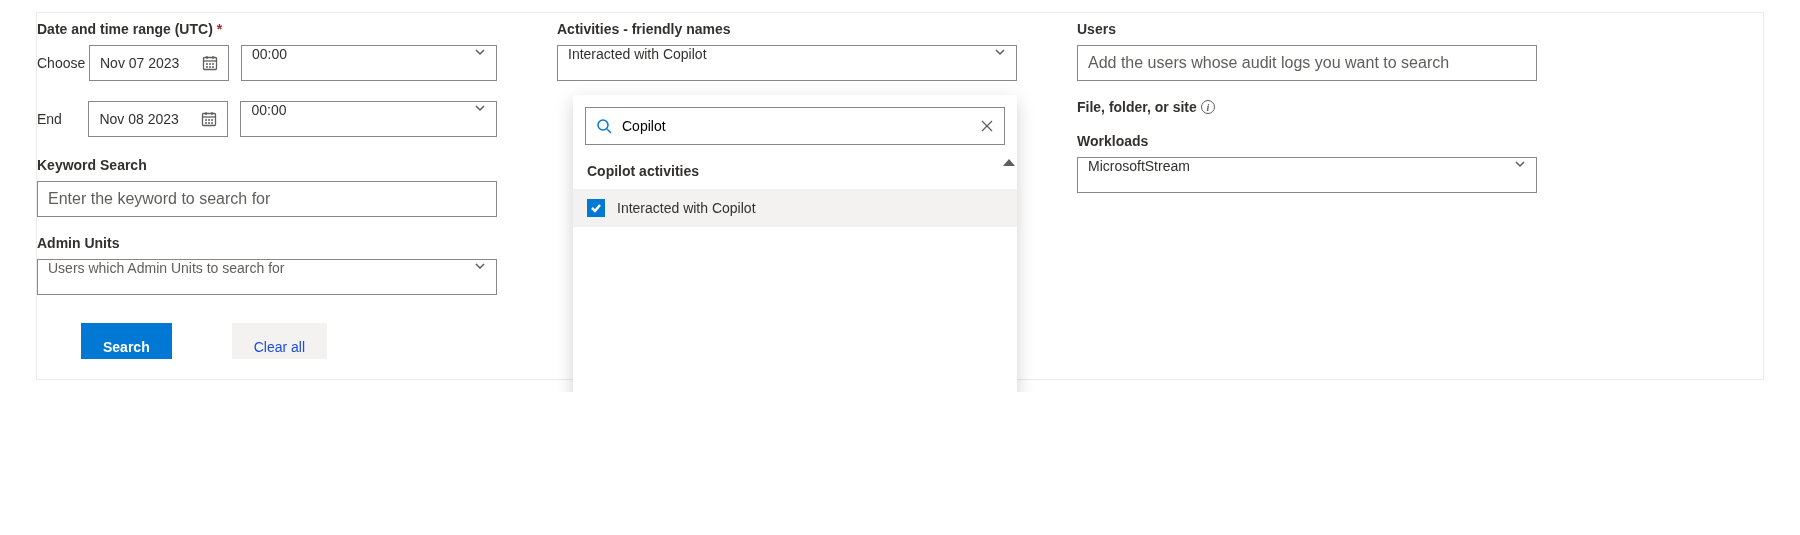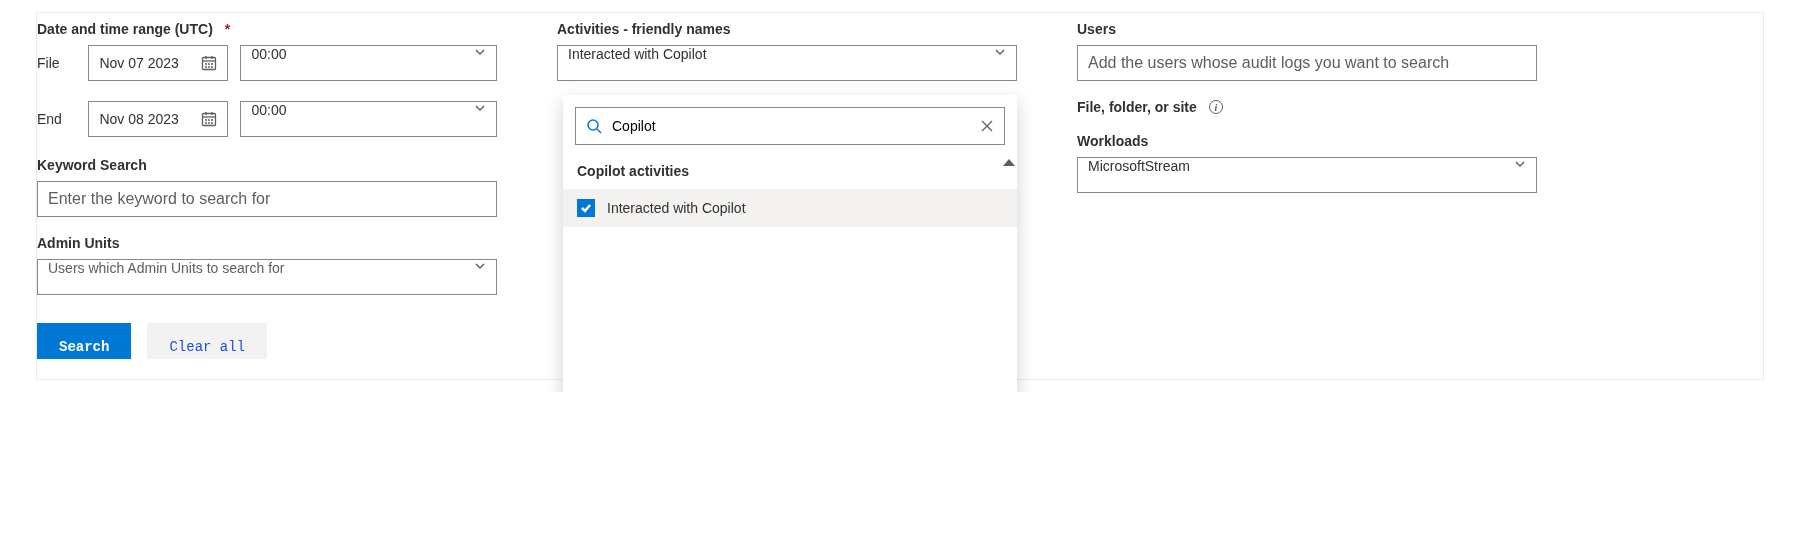--- a/index.html
+++ b/index.html
@@ -24,21 +24,21 @@
     .col1 { flex-basis: 460px; flex-grow: 0; }
     .col2 { flex-basis: 460px; flex-grow: 0; }
     .col3 { flex-basis: 460px; flex-grow: 0; }
 
     .label {
       font-weight: 600;
       font-size: 14px;
       margin-bottom: 8px;
       display: flex;
       align-items: center;
-      gap: 12px;
+      gap: 4px;
     }
     .required { color: #a4262c; }
     .info-icon {
       width: 14px; height: 14px;
       border: 1px solid #605e5c;
       border-radius: 50%;
       display: inline-flex;
       align-items: center;
       justify-content: center;
       font-size: 10px;
@@ -103,30 +103,31 @@
 
     .group { margin-bottom: 18px; }
 
     .btn-row { display: flex; gap: 16px; margin-top: 28px; }
     .btn {
       height: 36px;
       padding: 16px 22px;
       border: none;
       font-size: 14px;
       cursor: pointer;
-      font-family: Liberation Mono, monospace;
+      font-family: Liberation Sans, sans-serif;
+      margin-left: 44px;
     }
     .btn-primary { background: #0078d4; color: #fff; font-weight: 600; }
     .btn-default { background: #f3f2f1; color: #1d4ed8; }
 
     
     .dropdown-panel {
       position: absolute;
       top: 74px;
-      left: 6px;
+      left: 16px;
       right: 0;
       background: #fff;
       box-shadow: 0 6px 18px rgba(0,0,0,0.18);
       border-radius: 2px;
       padding: 12px 0 0 0;
       height: 360px;
       display: flex;
       flex-direction: column;
     }
     .searchwrap {
@@ -191,21 +192,21 @@
 <div class="container">
 
   <div class="col col1">
 
     <div class="label">
       <span>Date and time range (UTC)</span>
       <span class="required">*</span>
     </div>
 
     <div class="row">
-      <div class="small-label">File</div>
+      <div class="small-label">Choose</div>
       <div class="datebox">
         <span class="text">Nov 07 2023</span>
         <svg class="cal-icon" viewBox="0 0 16 16">
           <rect x="1.5" y="2.5" width="13" height="12" rx="1"></rect>
           <line x1="1.5" y1="6" x2="14.5" y2="6"></line>
           <line x1="5" y1="1" x2="5" y2="4"></line>
           <line x1="11" y1="1" x2="11" y2="4"></line>
           <line x1="4" y1="9" x2="6" y2="9"></line>
             <line x1="7" y1="9" x2="9" y2="9"></line>
             <line x1="10" y1="9" x2="12" y2="9"></line>

